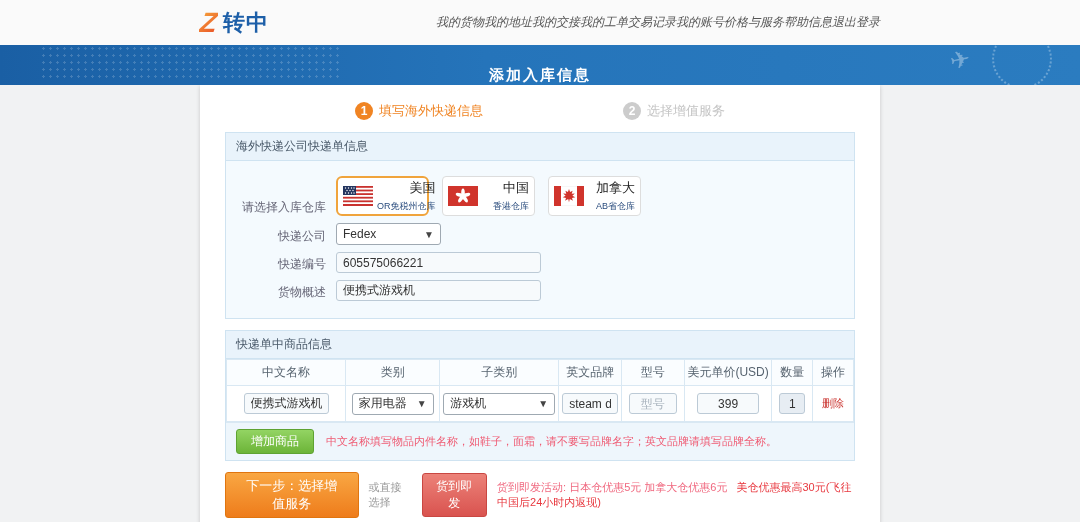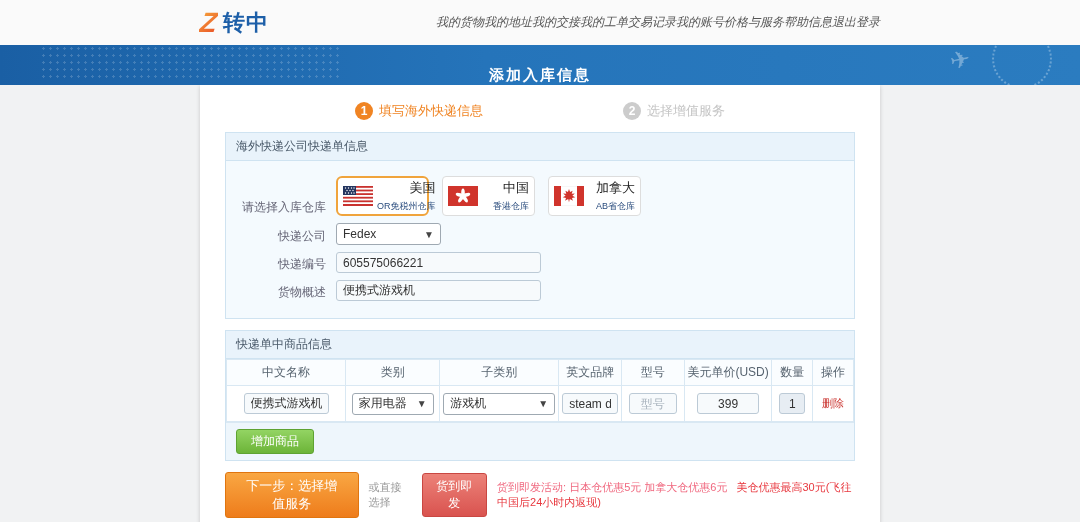--- a/index.html
+++ b/index.html
@@ -277,20 +277,21 @@
         <td><input class="tinput" style="width: 56px;" value="steam dec"></td>
         <td><input class="tinput" style="width: 48px; text-align: center;" placeholder="型号"></td>
         <td><input class="tinput" style="width: 62px; text-align: center;" value="399"></td>
         <td><input class="tinput qty-input" style="width: 26px;" value="1"></td>
         <td><a class="del-link">删除</a></td>
       </tr>
     </tbody>
       </table>
     <div class="add-row">
       <button class="btn-green">增加商品</button>
+      <span class="add-hint">中文名称填写物品内件名称，如鞋子，面霜，请不要写品牌名字；英文品牌请填写品牌全称。</span>
     </div>
   </section>
 
   <div class="actions">
     <button class="btn-next">下一步：选择增值服务</button>
     <span class="or-text">或直接选择</span>
     <button class="btn-ship">货到即发</button>
     <span class="promo">
       <span class="pa">货到即发活动: 日本仓优惠5元 加拿大仓优惠6元</span>
       <span class="pb">美仓优惠最高30元(飞往中国后24小时内返现)</span>

